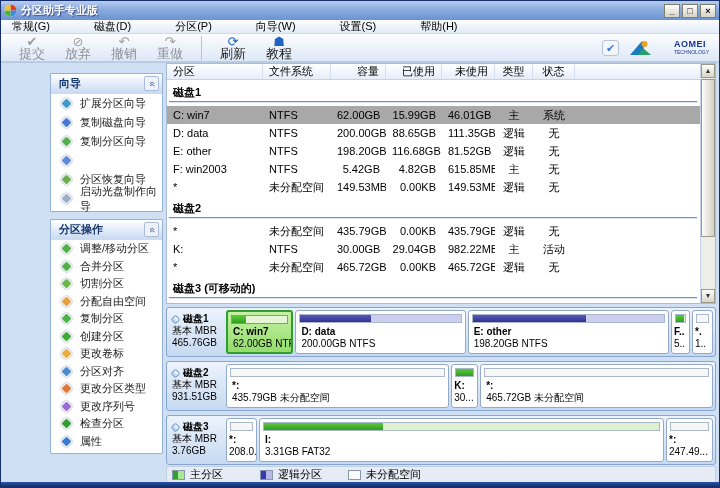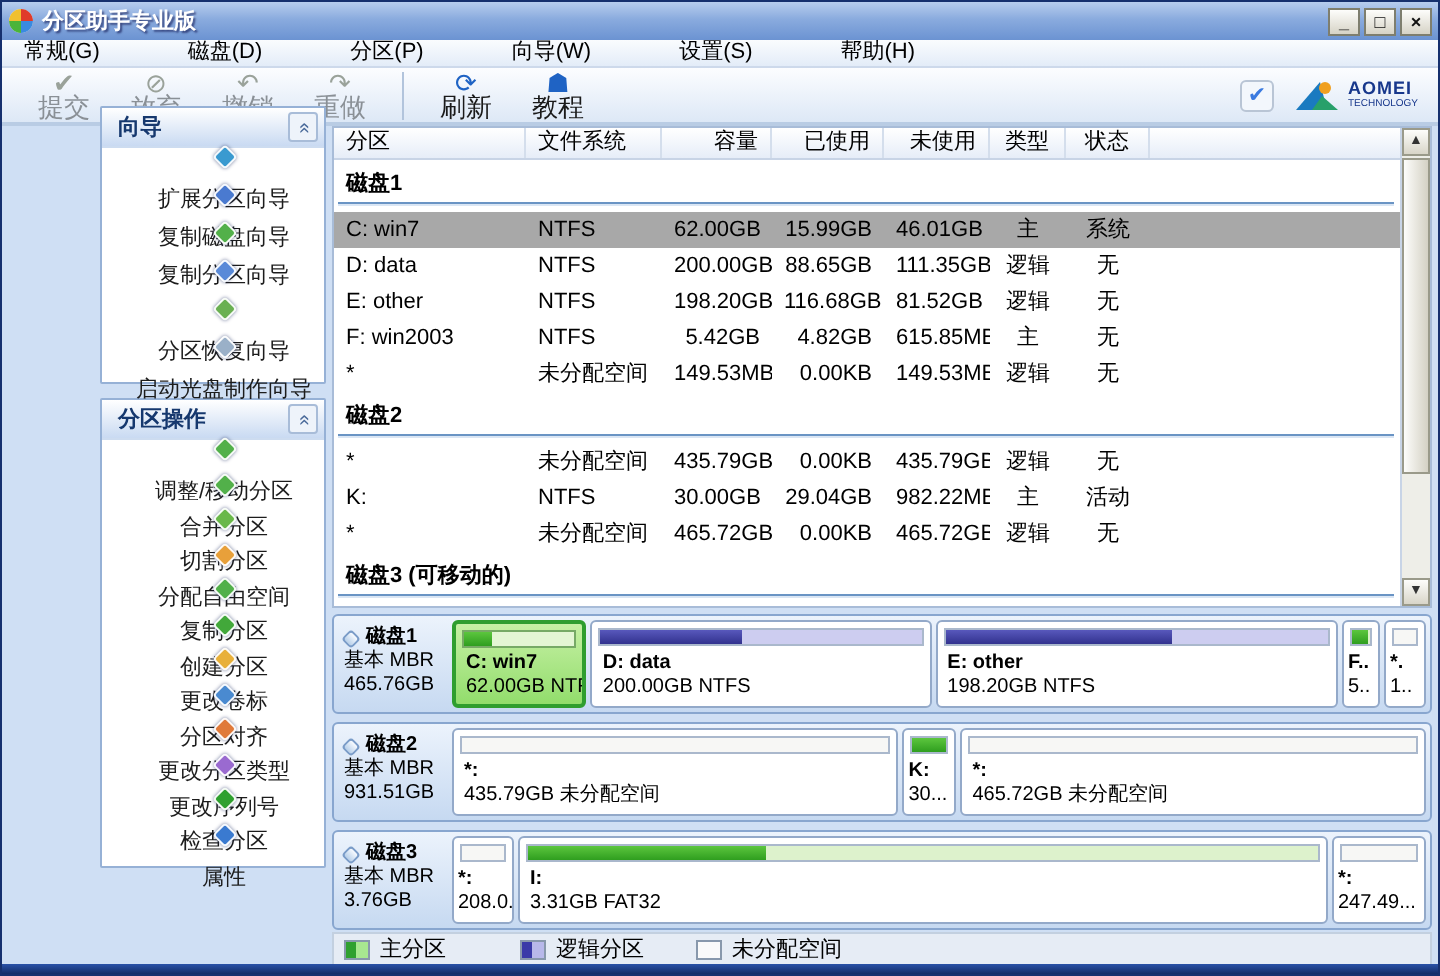--- a/index.html
+++ b/index.html
@@ -28,34 +28,34 @@
     background:linear-gradient(#fcfdff,#dde8f6); border-bottom:2px solid #b9cce4;
     display:flex; align-items:center; padding-left:8px; }
   .tool-btn { width:46px; display:flex; flex-direction:column; align-items:center; cursor:default; }
   .tool-icon { font-size:13px; line-height:13px; height:13px; }
   .tool-label { font-size:13px; line-height:12px; color:#1a1a1a; }
   .tool-btn.disabled .tool-label { color:#8a9096; }
   .tool-sep { width:1px; height:24px; background:#b2c4dc; margin:0 8px; }
   .tb-right { margin-left:auto; display:flex; align-items:center; gap:10px; padding-right:10px; }
   .check-widget { width:17px; height:16px; border:1px solid #b9c5d5; border-radius:3px;
     background:#f3f7fc; color:#3a7ae0; font-size:11px; line-height:14px; text-align:center; }
-  .logo { display:flex; align-items:center; gap:3px; }
+  .logo { display:flex; align-items:center; gap:21px; }
   .logo-text .l1 { font-weight:bold; color:#18388c; font-size:9px; line-height:9px; letter-spacing:.5px;}
   .logo-text .l2 { color:#18388c; font-size:5px; line-height:6px; }
 
   
-  .sidebar { position:absolute; left:4px; top:52px; width:158px; bottom:10px;padding-left:45px; }
+  .sidebar { position:absolute; left:4px; top:72px; width:158px; bottom:10px;padding-left:45px; }
   .panel { background:#fff; border:1px solid #96b1d6; margin-bottom:7px; border-radius:1px; padding-bottom:3px;}
   .panel-header { height:20px; background:linear-gradient(#ffffff,#c9daf2);
     display:flex; align-items:center; padding:0 3px 0 8px; border-bottom:1px solid #cddcf0; }
   .panel-title { font-weight:bold; color:#16386e; flex:1; }
   .collapse-btn { width:15px; height:15px; border:1px solid #a8bcd8; border-radius:2px;
     background:#eef3fa; color:#4a6a9a; font-size:10px; text-align:center; }
   .collapse-btn span { display:block; transform:rotate(90deg); line-height:14px; }
-  .side-item { height:19px; display:flex; align-items:center; padding-left:11px; gap:9px; color:#1c1c1c;flex-direction:column; }
+  .side-item { height:19px; display:flex; align-items:center; padding-left:11px; gap:9px; color:#1c1c1c; }
   .panel.compact .side-item { height:17.5px; }
   .diamond { width:9px; height:9px; flex:none; transform:rotate(45deg); border-radius:2px;
     border:1px solid rgba(255,255,255,.95); box-shadow:0 0 2px rgba(0,20,80,.55); }
 
   
   .content { position:absolute; left:165px; top:62px; right:3px; bottom:4px; }
   .table-wrap { position:absolute; top:0; left:0; right:0; height:241px; background:#fff;
     border:1px solid #a8bcd8; overflow:hidden; }
   .thead { display:grid; grid-template-columns:96px 68px 55px 56px 53px 38px 42px 1fr;
     height:16px; background:linear-gradient(#ffffff,#e6edf8); border-bottom:1px solid #c8d4e6; }

